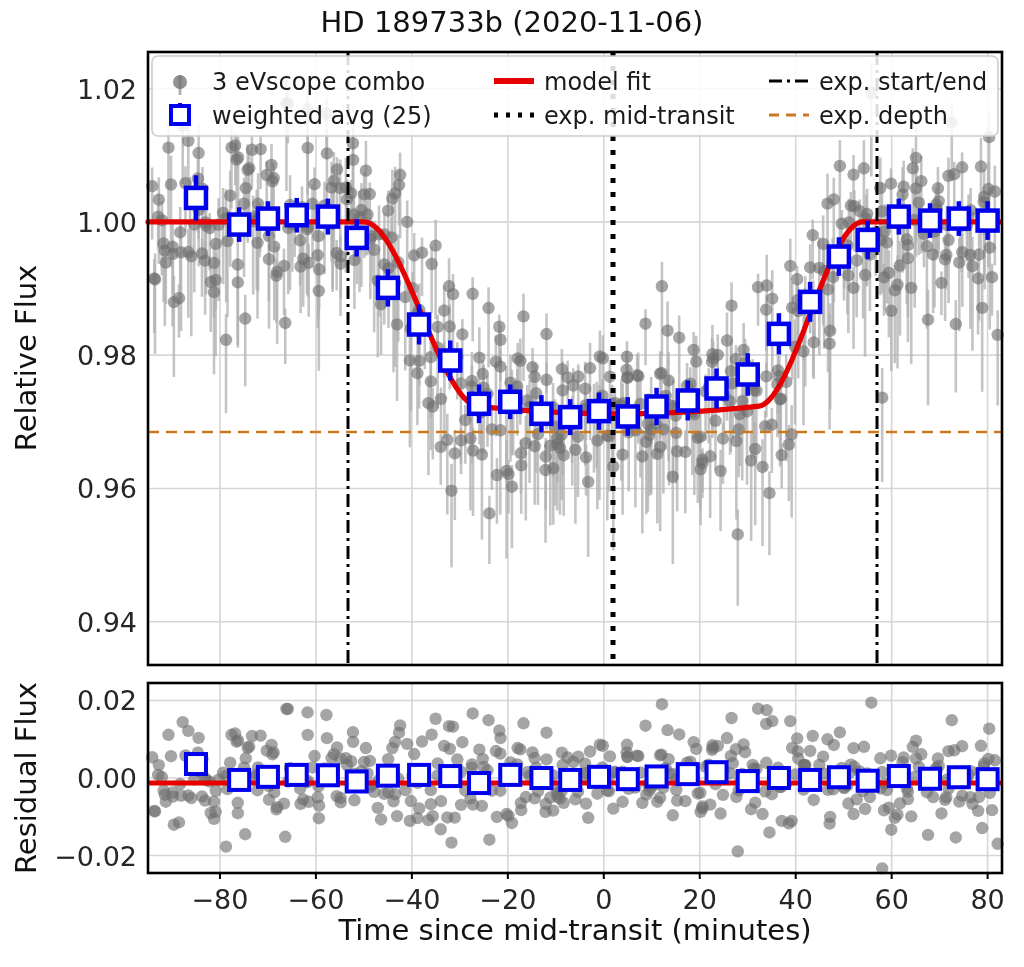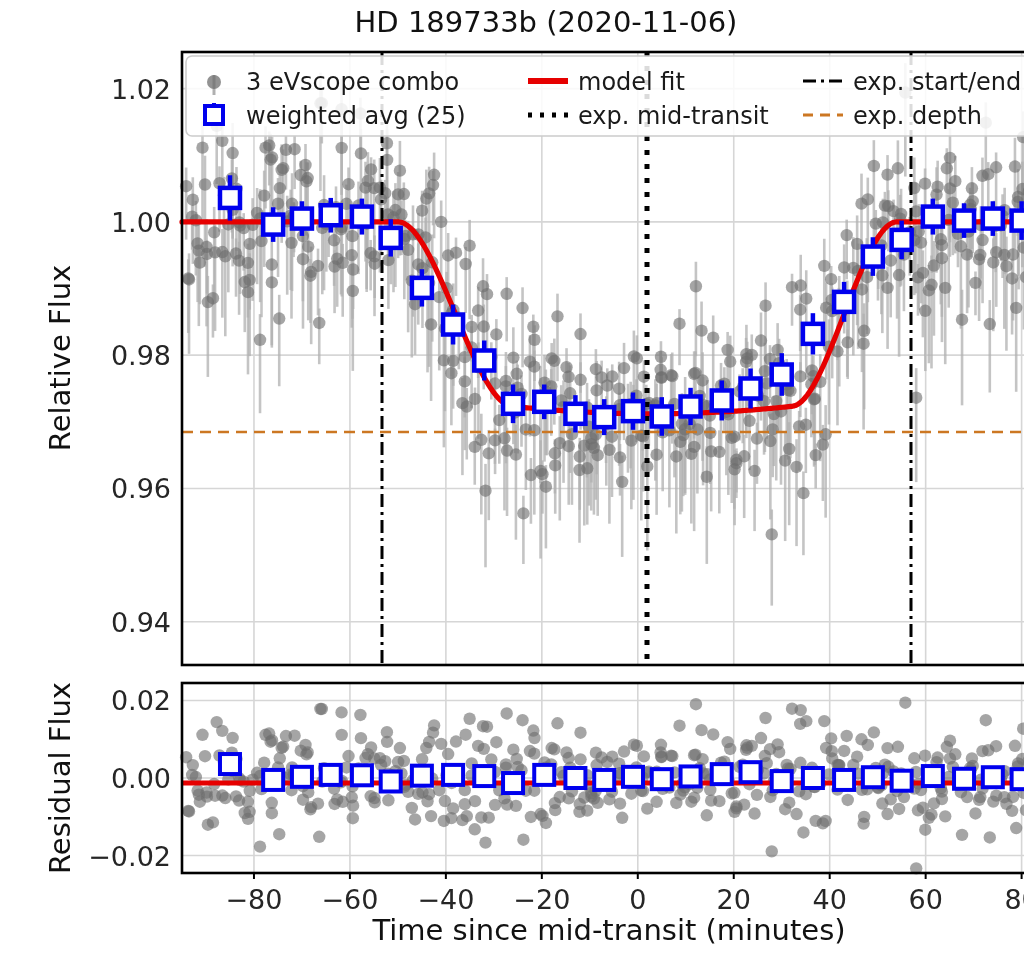--- a/index.html
+++ b/index.html
@@ -1,21 +1,21 @@
 <!DOCTYPE html>
 <html><head>
 <meta charset="utf-8">
 <style>
   html,body{margin:0;padding:0;}
   body{
     width:1024px;height:967px;background:#ffffff;
     font-family:"DejaVu Sans", sans-serif;
     overflow:hidden;position:relative;
   }
-  #root{position:absolute;inset:0;margin-left:34px;}
+  #root{position:absolute;inset:0;}
   svg{display:block;}
   .tick-lbl{font-family:"DejaVu Sans",sans-serif;font-size:27px;fill:#262626;}
   .axis-lbl{font-family:"DejaVu Sans",sans-serif;font-size:29px;fill:#111111;}
   .title-lbl{font-family:"DejaVu Sans",sans-serif;font-size:29px;fill:#111111;}
   .legend-lbl{font-family:"DejaVu Sans",sans-serif;font-size:24px;fill:#1a1a1a;}
 </style>
 </head>
 <body>
 
 <div id="root">

